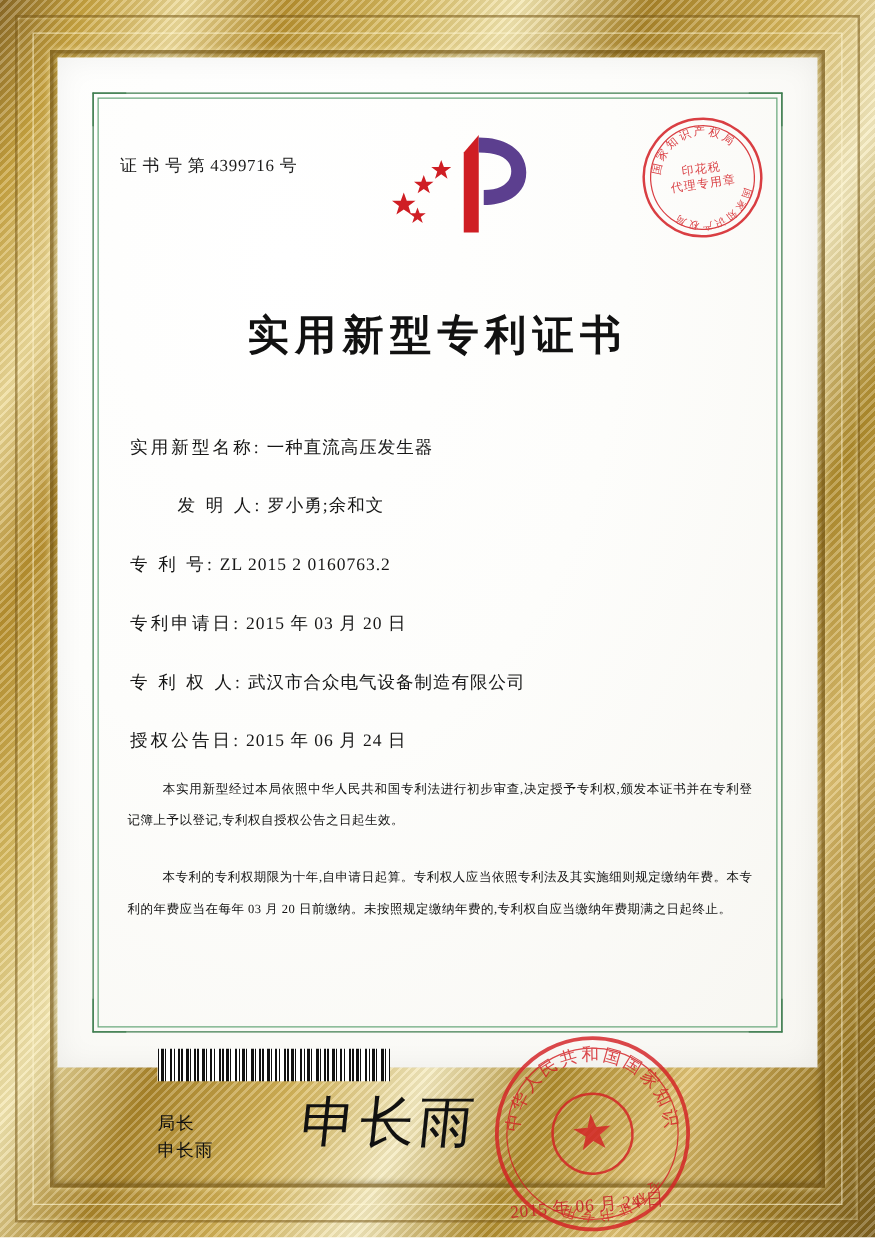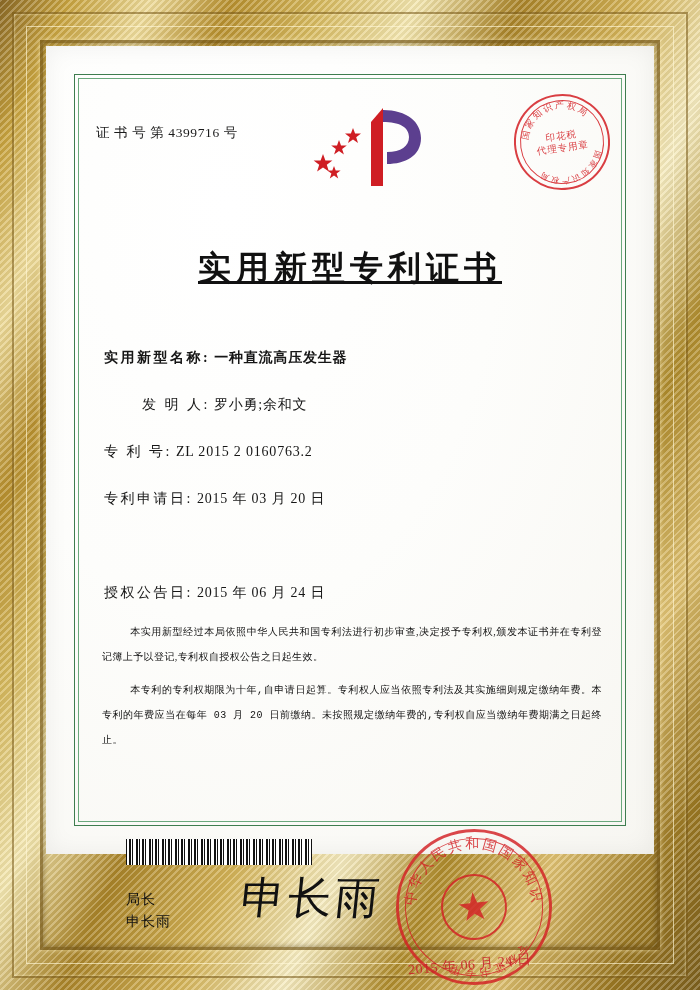--- a/index.html
+++ b/index.html
@@ -151,53 +151,52 @@
   .title {
     position: absolute;
     left: 0; top: 152px;
     width: 508px;
     text-align: center;
     font-size: 33px;
     font-weight: bold;
     letter-spacing: 5px;
     color: #111;
     font-family: "DejaVu Serif", "Liberation Serif", serif;
-    text-decoration: underline;
   }
 
   .field {
     position: absolute;
     left: 8px;
     font-size: 14px;
     color: #161616;
     letter-spacing: 0.5px;
     white-space: nowrap;
   }
   .field .lbl { letter-spacing: 2.5px; }
   .field .val { letter-spacing: 0.8px; }
 
-  .f1 { top: 255px; font-weight: bold; }
+  .f1 { top: 255px; }
   .f2 { top: 302px; margin-left: 38px; }
   .f3 { top: 349px; }
   .f4 { top: 396px; }
   .f5 { top: 443px; }
   .f6 { top: 490px; }
 
   .para {
     position: absolute;
     left: 6px;
     width: 500px;
     font-size: 10px;
     line-height: 25px;
     color: #121212;
     text-align: justify;
     letter-spacing: 0.4px;
   }
   .p1 { top: 525px; }
-  .p2 { top: 584px; font-family: Liberation Mono, monospace; }
+  .p2 { top: 596px; }
   .p3 { top: 676px; }
   .indent { display: inline-block; width: 28px; }
 
   
   .barcode {
     position: absolute;
     left: 30px; top: 745px;
     width: 186px; height: 26px;
     background: repeating-linear-gradient(90deg,
       #111 0px, #111 1px, #fff 1px, #fff 3px,
@@ -335,20 +334,24 @@
         <span class="val">罗小勇;余和文</span>
       </div>
       <div class="field f3">
         <span class="lbl">专 利 号:</span>
         <span class="val">ZL 2015 2 0160763.2</span>
       </div>
       <div class="field f4">
         <span class="lbl">专利申请日:</span>
         <span class="val">2015 年 03 月 20 日</span>
       </div>
+      <div class="field f5">
+        <span class="lbl">专 利 权 人:</span>
+        <span class="val">武汉市合众电气设备制造有限公司</span>
+      </div>
       <div class="field f6">
         <span class="lbl">授权公告日:</span>
         <span class="val">2015 年 06 月 24 日</span>
       </div>
 
       <div class="para p1"><span class="indent"></span><span>本实用新型经过本局依照中华人民共和国专利法进行初步审查,决定授予专利权,颁发本证书并在专利登记簿上予以登记,专利权自授权公告之日起生效。</span></div>
       <div class="para p2"><span class="indent"></span><span>本专利的专利权期限为十年,自申请日起算。专利权人应当依照专利法及其实施细则规定缴纳年费。本专利的年费应当在每年 03 月 20 日前缴纳。未按照规定缴纳年费的,专利权自应当缴纳年费期满之日起终止。</span></div>
 
       <div class="barcode"></div>
 

